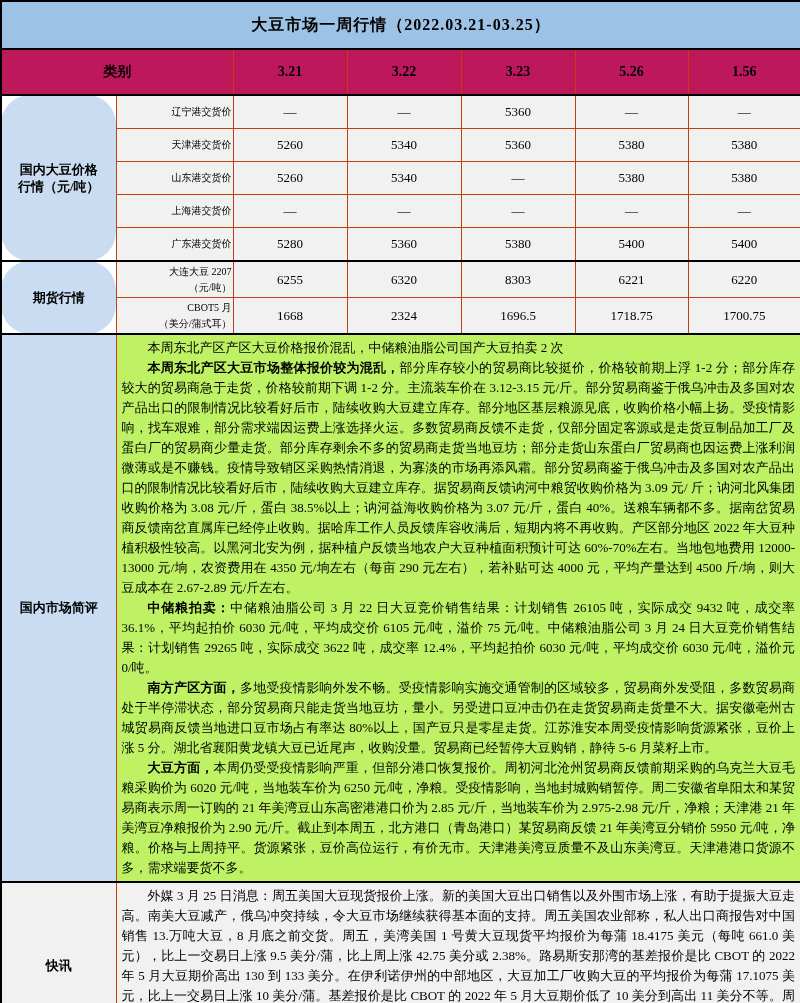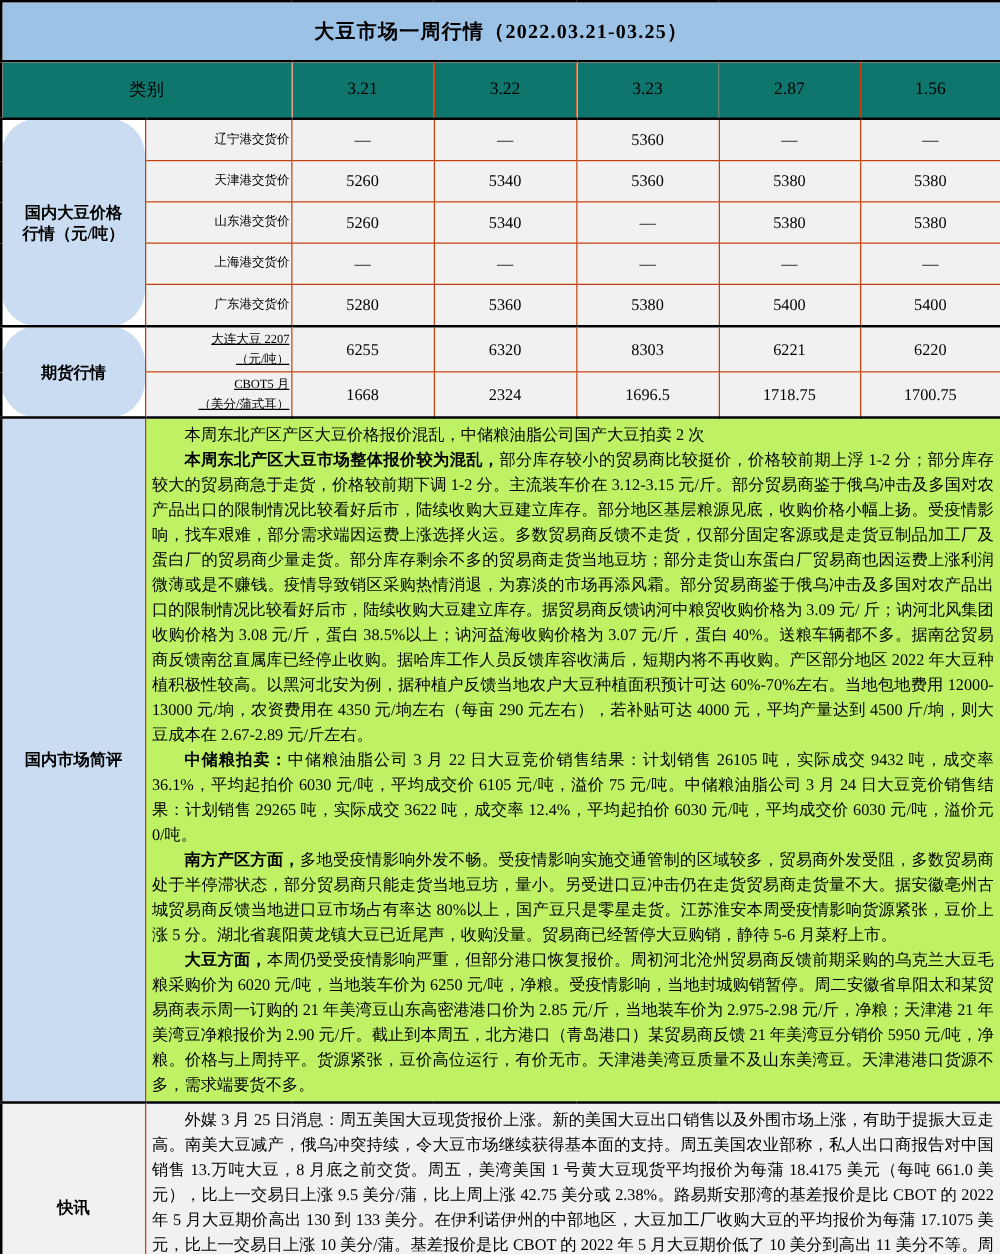--- a/index.html
+++ b/index.html
@@ -1,30 +1,30 @@
 <!DOCTYPE html>
 <html><head>
 <meta charset="utf-8">
 <style>
   html,body{margin:0;padding:0;background:#fff;}
   body{font-family:"Liberation Serif","DejaVu Serif",serif;color:#000;}
   table{border-collapse:collapse;table-layout:fixed;width:800px;border:2px solid #000;}
   td{border:1px solid #c2410c;overflow:hidden;}
   .title-cell{height:44px;background:#9CC2E5;text-align:center;font-weight:bold;font-size:16px;letter-spacing:1px;}
-  .hdr{height:42px;background:#0f766e;text-align:center;font-weight:normal;font-size:14px;}
+  .hdr{height:42px;background:#be185d;text-align:center;font-weight:bold;font-size:14px;}
   .grp{background:#C9DCF2;text-align:center;font-weight:bold;font-size:13px;line-height:17px;border-radius:29px;}
   .sub{background:#F1F1F1;text-align:right;font-size:10px;line-height:16px;height:30px;}
   .val{background:#F1F1F1;text-align:center;font-size:13px;}
   .sec-top{border-top:2px solid #000;}
   .review-label{background:#C9DCF2;text-align:center;font-weight:bold;font-size:13px;}
   .review-text{background:#bef264;vertical-align:top;padding:3px 5px;}
   .news-label{background:#F1F1F1;text-align:center;font-weight:bold;font-size:13px;}
   .news-text{background:#F1F1F1;vertical-align:top;padding:3px 5px;}
   .body-text p{margin:0;font-size:13px;line-height:20px;text-indent:2em;text-align:justify;}
-  .tall{height:33px;text-decoration:underline;}
+  .tall{height:33px;}
 </style>
 </head>
 <body>
 
 <table>
   <colgroup>
     <col style="width:115px">
       <col style="width:117px">
     <col style="width:114px">
       <col style="width:114px">
@@ -36,21 +36,21 @@
   <tbody>
       <tr>
     <td colspan="7" class="title-cell">大豆市场一周行情（2022.03.21-03.25）</td>
   </tr>
 
   <tr>
     <td colspan="2" class="hdr sec-top">类别</td>
     <td class="hdr sec-top">3.21</td>
     <td class="hdr sec-top">3.22</td>
     <td class="hdr sec-top">3.23</td>
-    <td class="hdr sec-top">2.87</td>
+    <td class="hdr sec-top">5.26</td>
     <td class="hdr sec-top">1.56</td>
   </tr>
 
   <tr>
     <td rowspan="5" class="grp sec-top">
       <div>国内大豆价格</div>
       <div>行情（元/吨）</div>
     </td>
     <td class="sub sec-top">辽宁港交货价</td>
     <td class="val sec-top">—</td>

